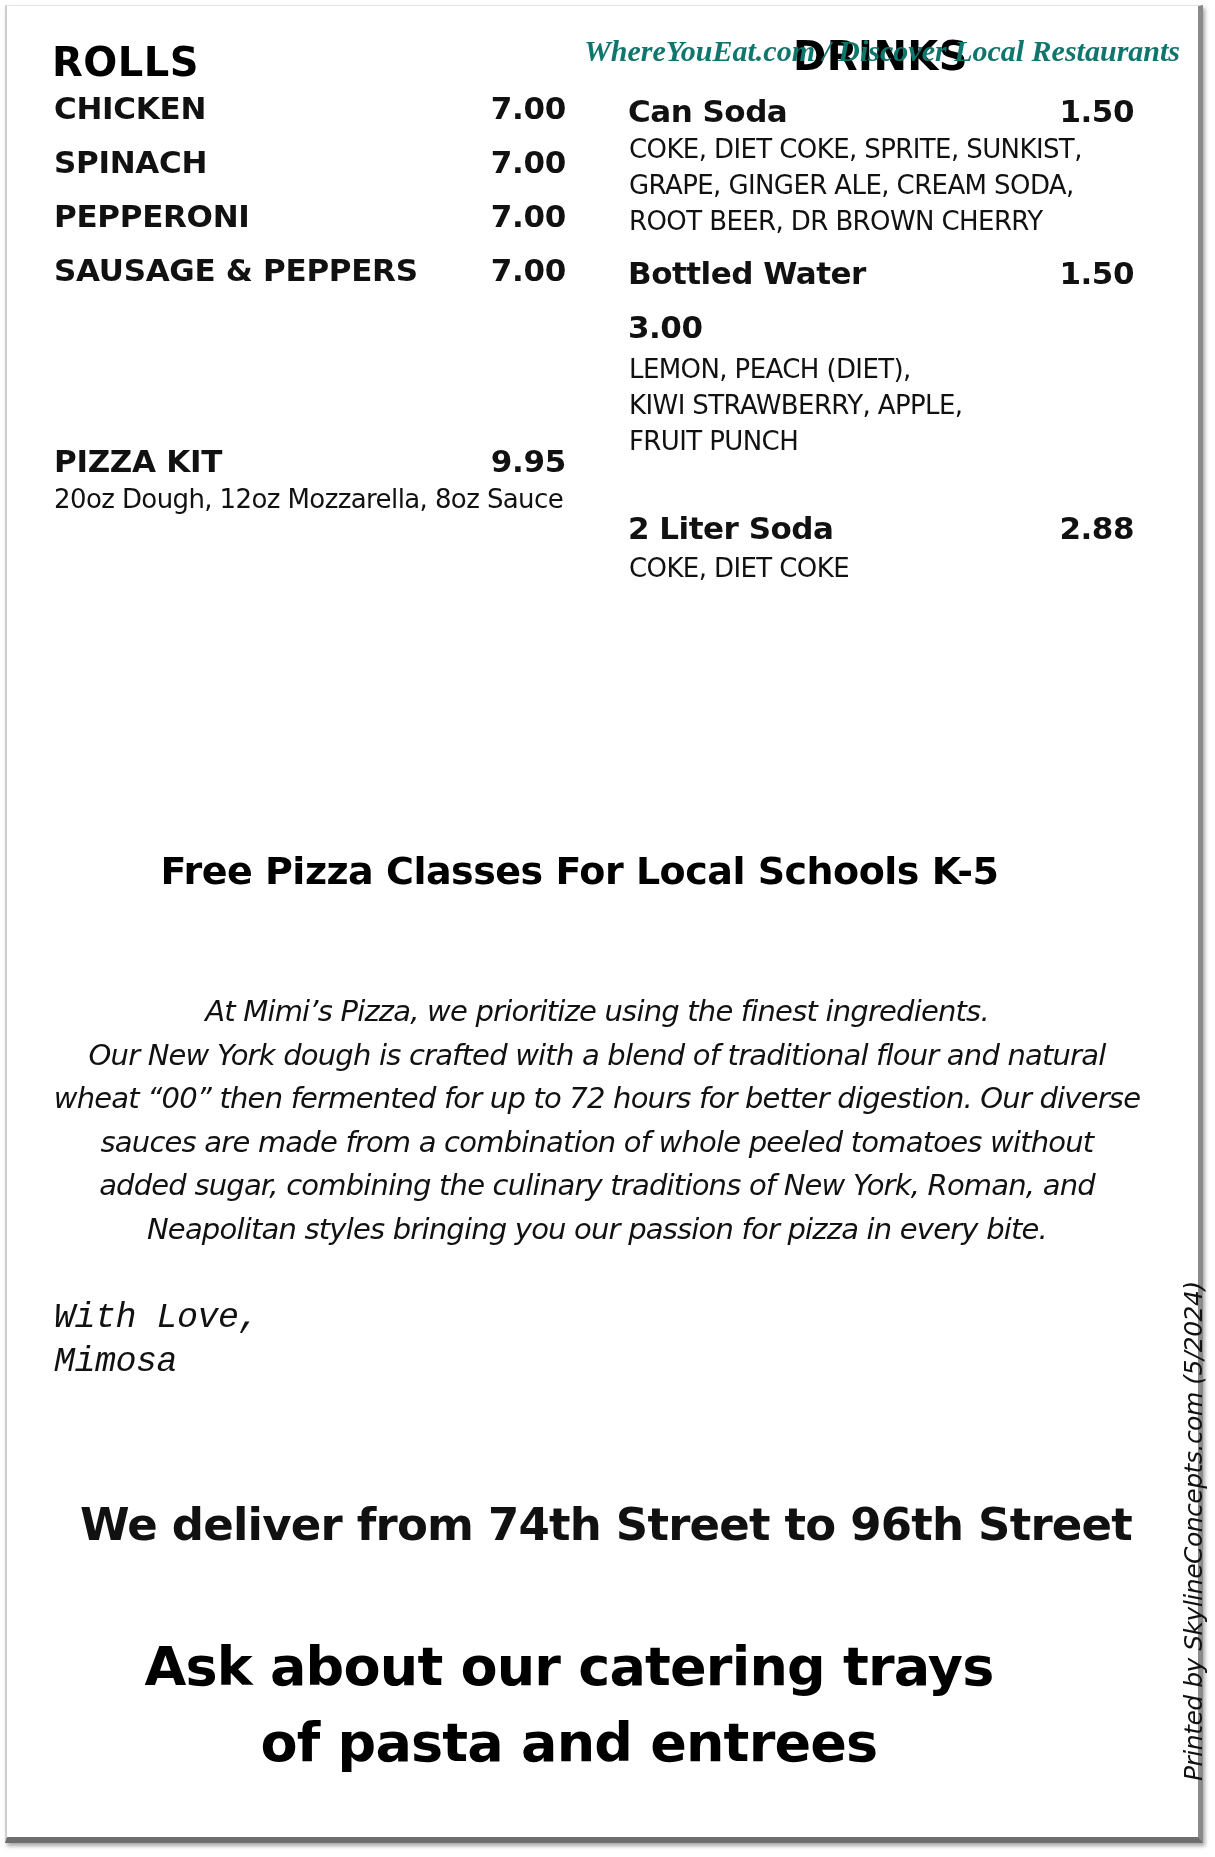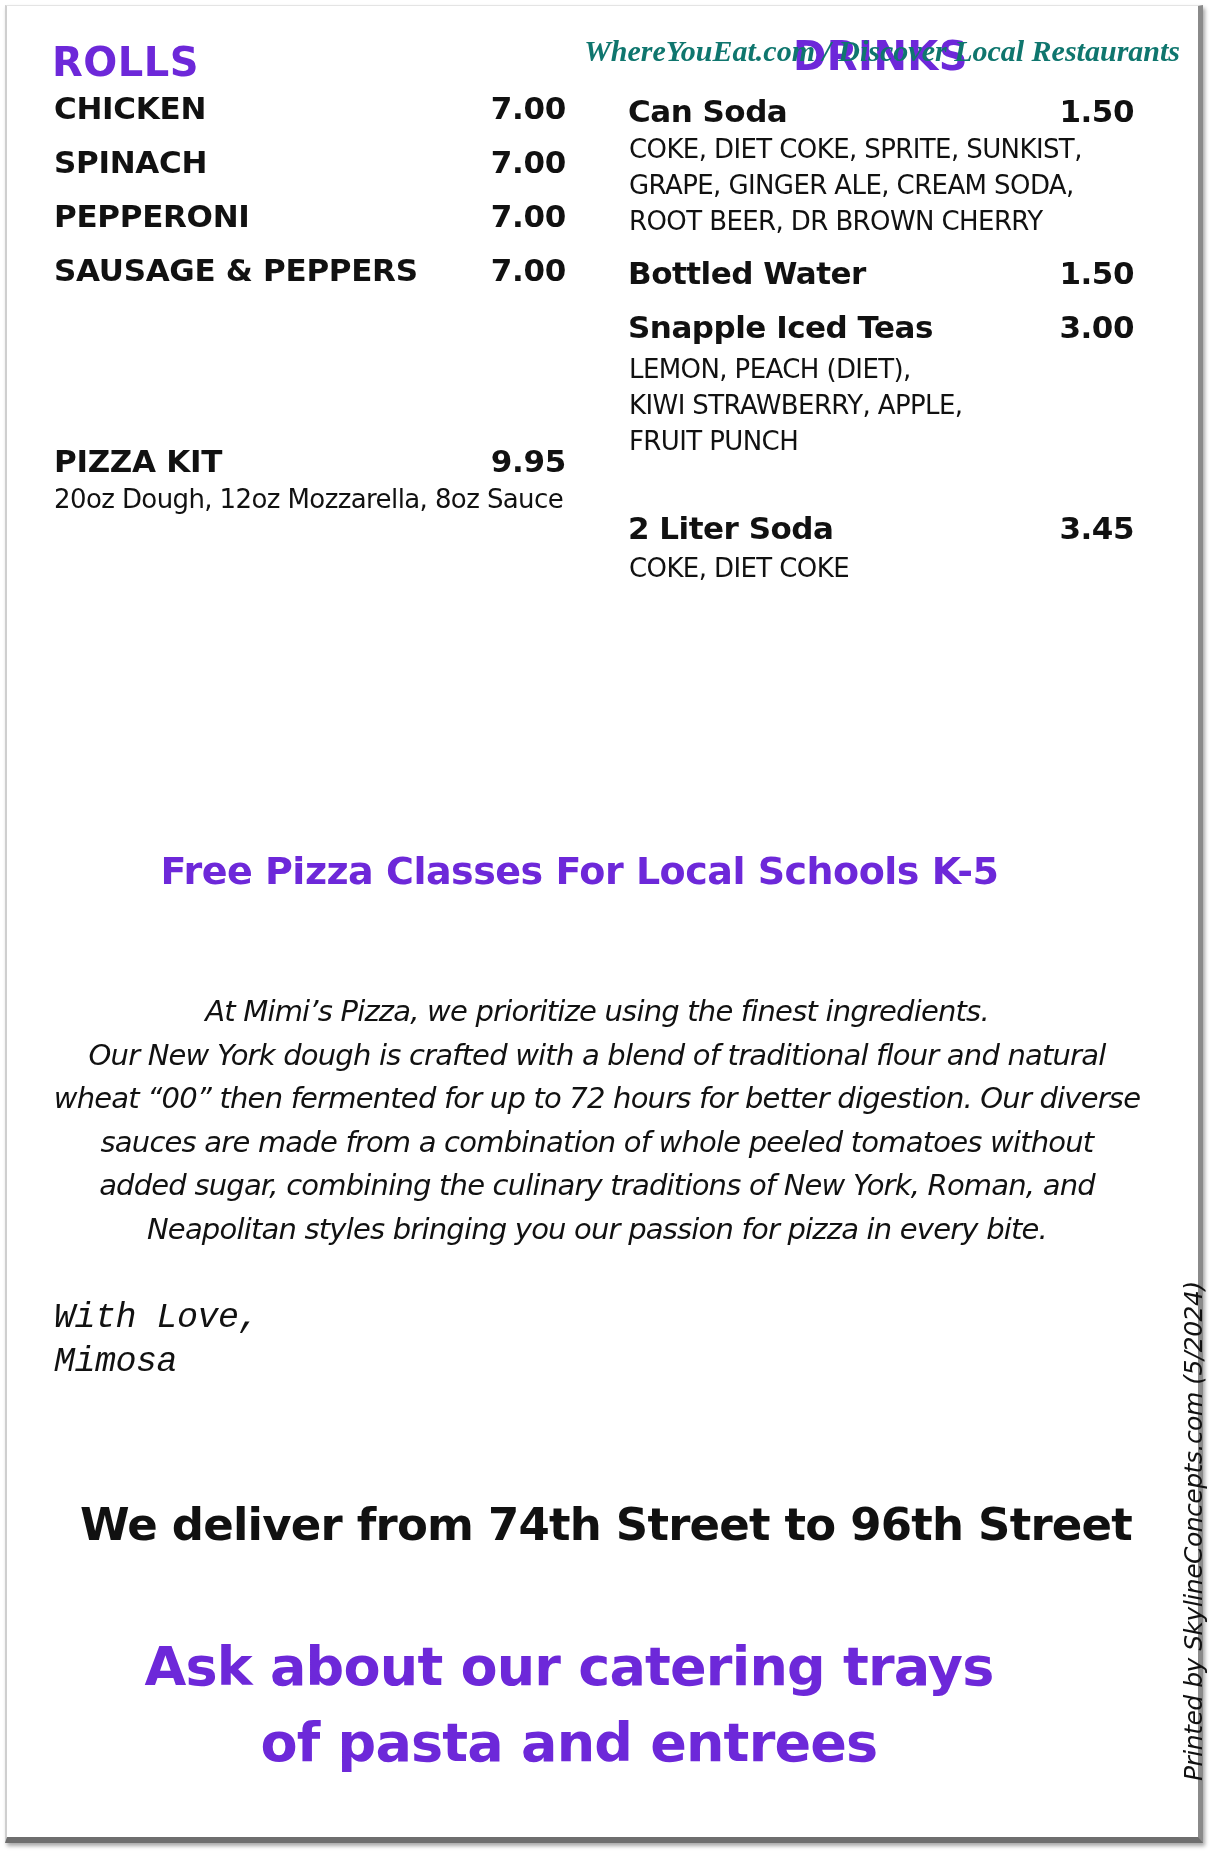--- a/index.html
+++ b/index.html
@@ -17,21 +17,21 @@
     width: 1198px; height: 1838px;
     background: #ffffff;
     border-left: 2px solid #cfcfcf;
     border-top: 1px solid #e4e4e4;
     border-right: 5px solid #8a8a8a;
     border-bottom: 6px solid #6e6e6e;
     box-shadow: 2px 3px 4px rgba(0,0,0,0.35);
     box-sizing: border-box;
   }
   .abs { position: absolute; }
-  .red { color: #6d28d9; }
+  .red { color: #000000; }
   .section-title {
     font-weight: bold; font-size: 40px; letter-spacing: 0.5px;
     font-family: "DejaVu Sans", "Liberation Sans", sans-serif;
   }
   .watermark {
     position: absolute; right: 18px; top: 28px;
     font-family: "Liberation Serif", "DejaVu Serif", serif;
     font-style: italic; font-weight: bold;
     font-size: 30px; color: #0f766e;
     white-space: nowrap; z-index: 5;
@@ -144,30 +144,29 @@
   <div class="drink-desc" style="top:125px;">COKE, DIET COKE, SPRITE,  SUNKIST,
 GRAPE, GINGER ALE, CREAM SODA,
 ROOT BEER, DR BROWN CHERRY</div>
 
   <div class="drink-head" style="top:249px;">
     <span>Bottled Water</span>
     <span>1.50</span>
   </div>
 
   <div class="drink-head" style="top:303px;">
-    <span>Snapple Iced Teas</span>
     <span>3.00</span>
   </div>
   <div class="drink-desc" style="top:345px;">LEMON, PEACH (DIET),
 KIWI STRAWBERRY, APPLE,
 FRUIT PUNCH</div>
 
   <div class="drink-head" style="top:504px;">
     <span>2 Liter Soda</span>
-    <span>3.45</span>
+    <span>2.88</span>
   </div>
   <div class="drink-desc" style="top:544px;">COKE, DIET COKE</div>
 
   <div class="promo red" style="top:843px;">Free Pizza Classes For Local Schools K-5</div>
 
   <div class="story" style="top:984px;">
     <div>At Mimi’s Pizza, we prioritize using the finest ingredients.</div>
     <div>Our New York dough is crafted with a blend of traditional flour and natural</div>
     <div>wheat “00” then fermented for up to 72 hours for better digestion. Our diverse</div>
     <div>sauces are made from a combination of whole peeled tomatoes without</div>

